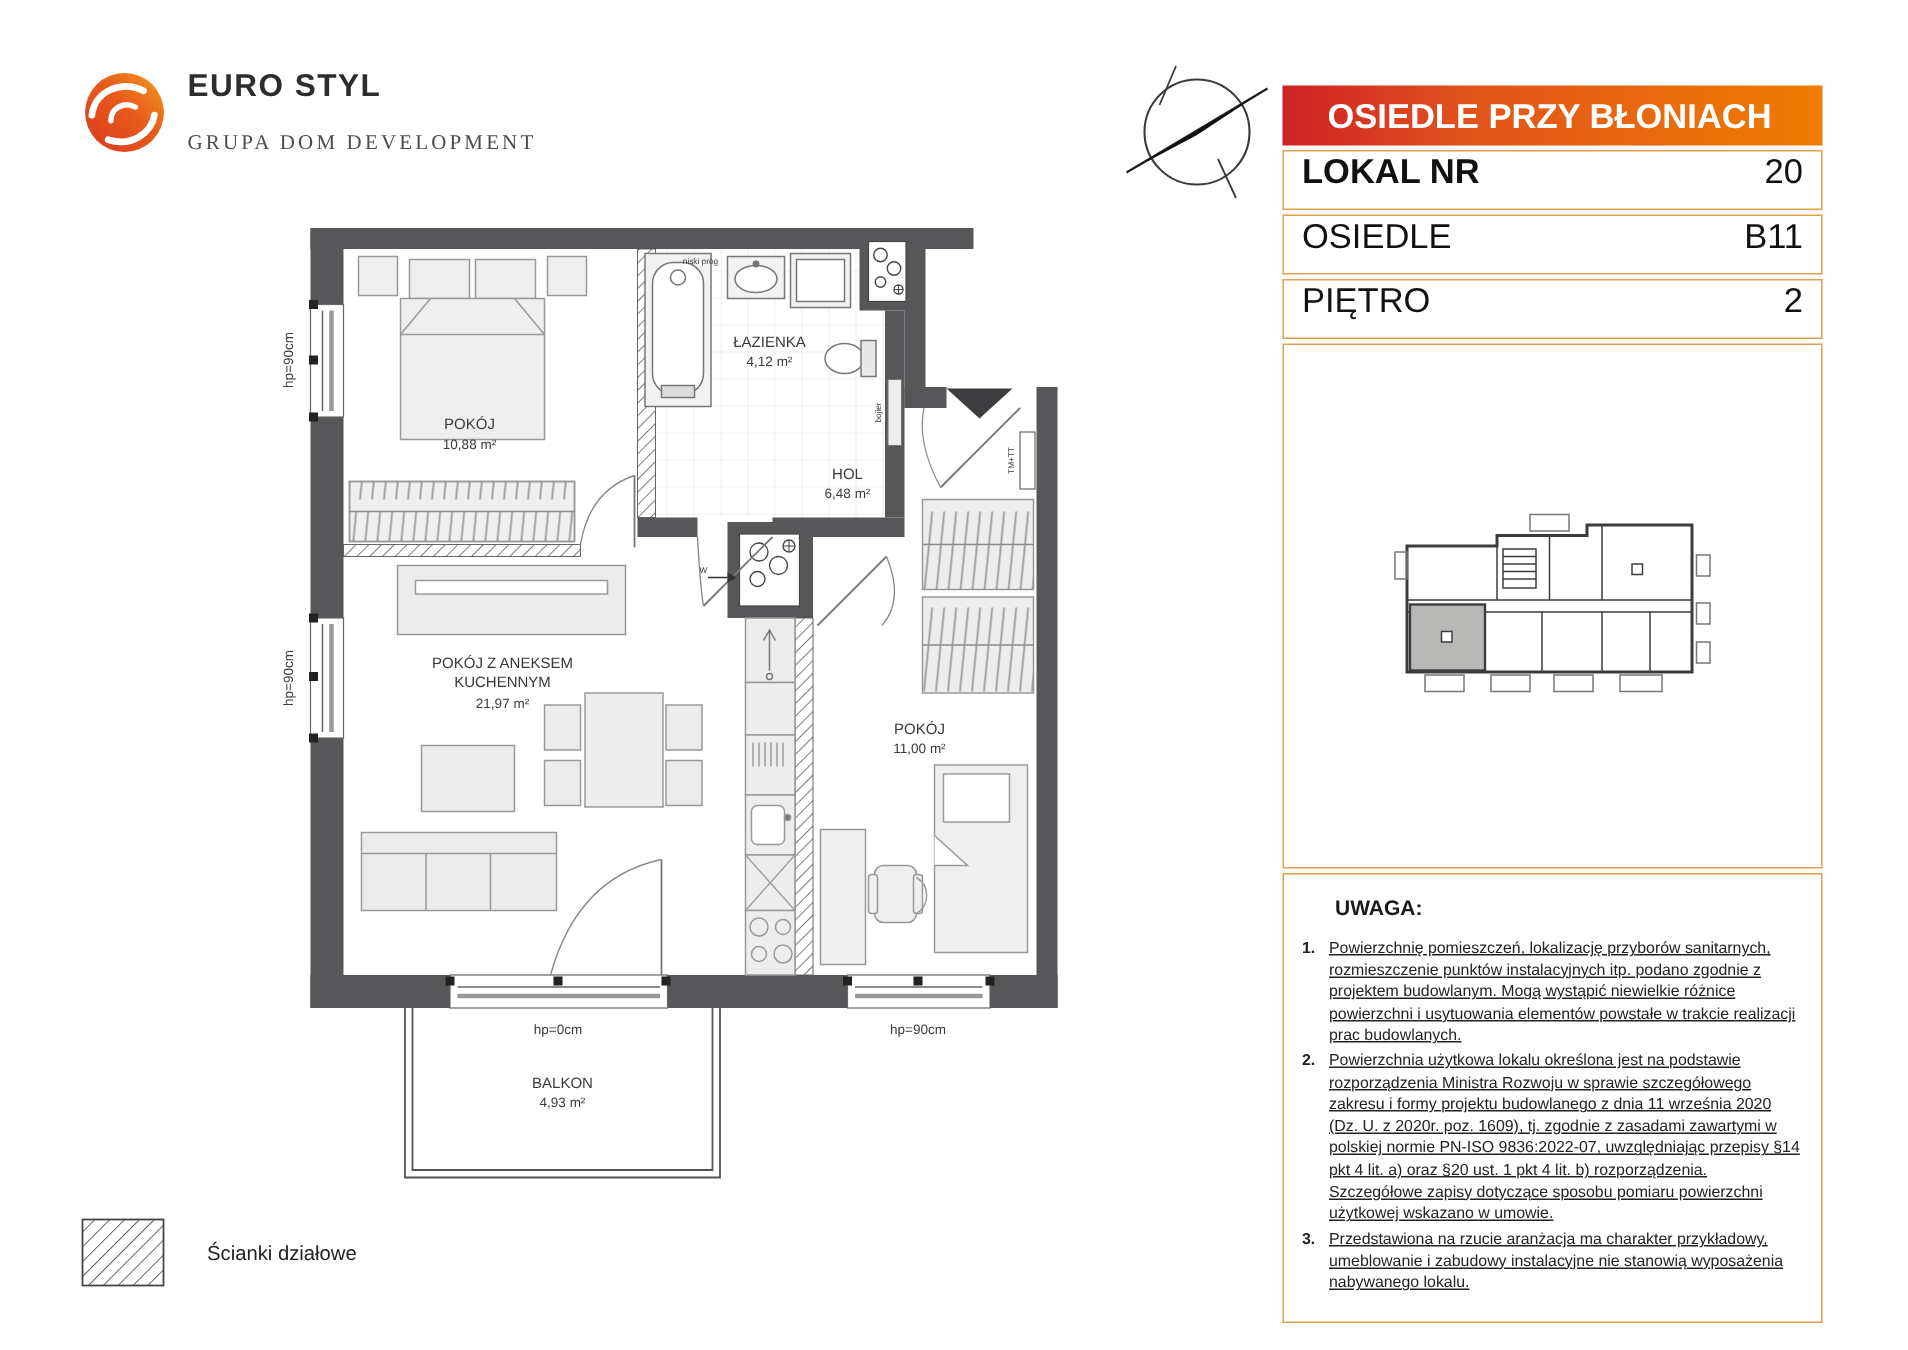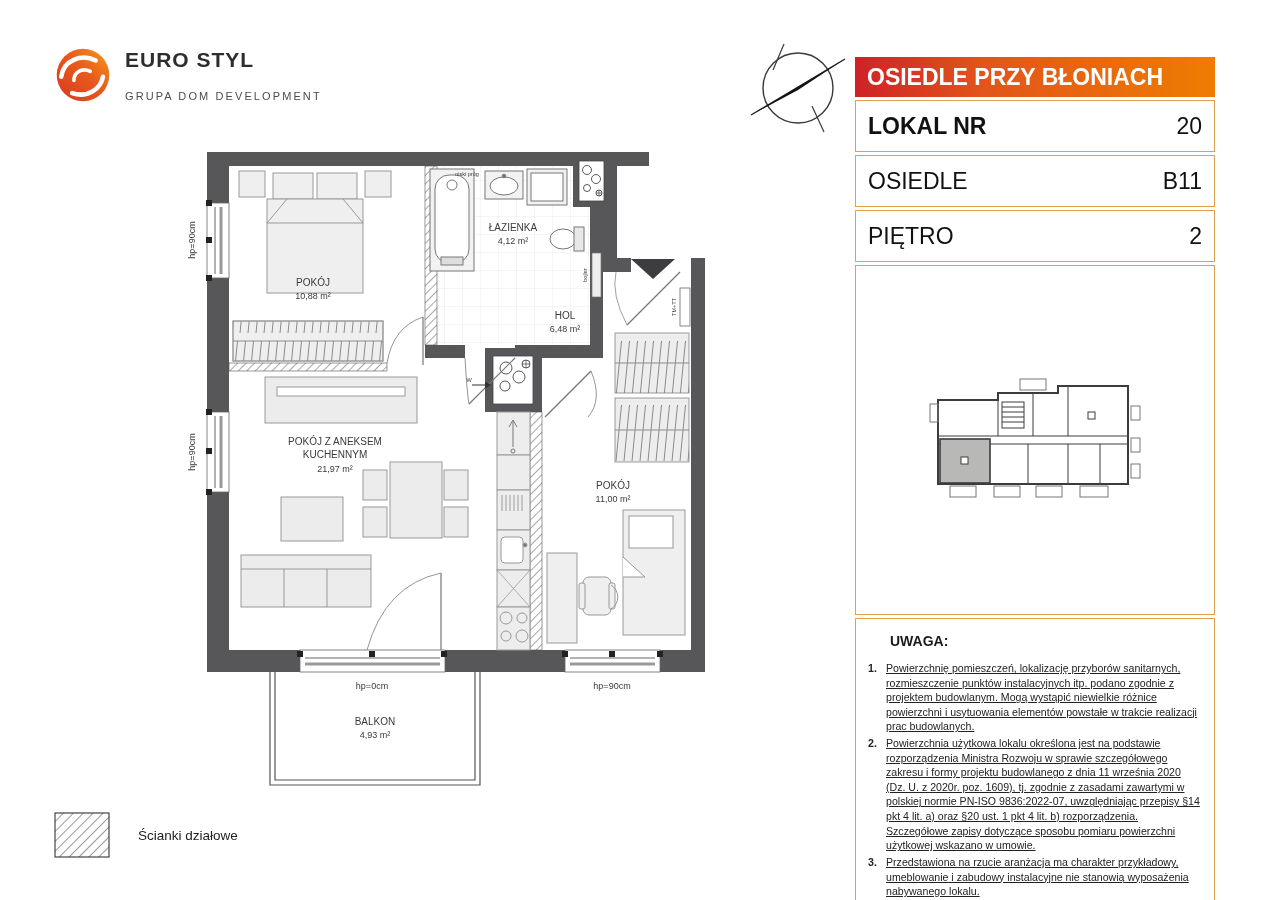--- a/index.html
+++ b/index.html
@@ -3,27 +3,27 @@
 <meta charset="utf-8">
 <style>
   html,body{margin:0;padding:0;}
   body{width:1272px;height:900px;background:#ffffff;position:relative;
        font-family:"Liberation Sans", sans-serif;color:#1a1a1a;overflow:hidden;}
   .page{position:absolute;inset:0;background:#fff;}
 
   
   .logo{position:absolute;left:54px;top:46px;display:flex;align-items:center;gap:13px;}
   .logo-text .title{font-size:21px;font-weight:bold;letter-spacing:1px;color:#2d2d2d;line-height:1;}
-  .logo-text .subtitle{font-size:11px;letter-spacing:2.1px;color:#4c4c4c;margin-top:20px;}
+  .logo-text .subtitle{font-size:14px;letter-spacing:2.1px;color:#4c4c4c;margin-top:20px;font-family:Liberation Serif, serif;}
 
   
   .panel{position:absolute;left:855px;top:57px;width:360px;}
   .panel-header{height:40px;background:linear-gradient(90deg,#cf2127 0%,#e2541b 35%,#ef7d00 100%);
-    color:#fff;font-weight:bold;font-size:23px;display:flex;align-items:center;padding-left:12px;box-sizing:border-box;}
-  .prow{height:52px;border:1px solid #dfa14e;margin-top:3px;display:flex;align-items:center;
+    color:#fff;font-weight:bold;font-size:23px;display:flex;align-items:center;padding-left:30px;box-sizing:border-box;}
+  .prow{height:40px;border:1px solid #dfa14e;margin-top:3px;display:flex;
     justify-content:space-between;padding:0 12px;box-sizing:border-box;font-size:23px;}
   .prow .lab{color:#111;}
   .prow.first .lab{font-weight:bold;}
   .prow .val{color:#111;}
   .map-box{border:1px solid #dfa14e;margin-top:3px;height:350px;box-sizing:border-box;position:relative;}
   .map-box svg{position:absolute;left:72px;top:112px;}
   .notes-box{border:1px solid #dfa14e;margin-top:3px;box-sizing:border-box;padding:14px 10px 16px 8px;}
   .notes-title{font-size:14px;font-weight:bold;margin-left:26px;margin-bottom:12px;}
   .note-item{display:flex;font-size:10.6px;line-height:1.38;color:#222;margin-bottom:2px;}
   .note-item .num{width:18px;flex:0 0 18px;font-weight:bold;text-align:left;padding-left:4px;}

